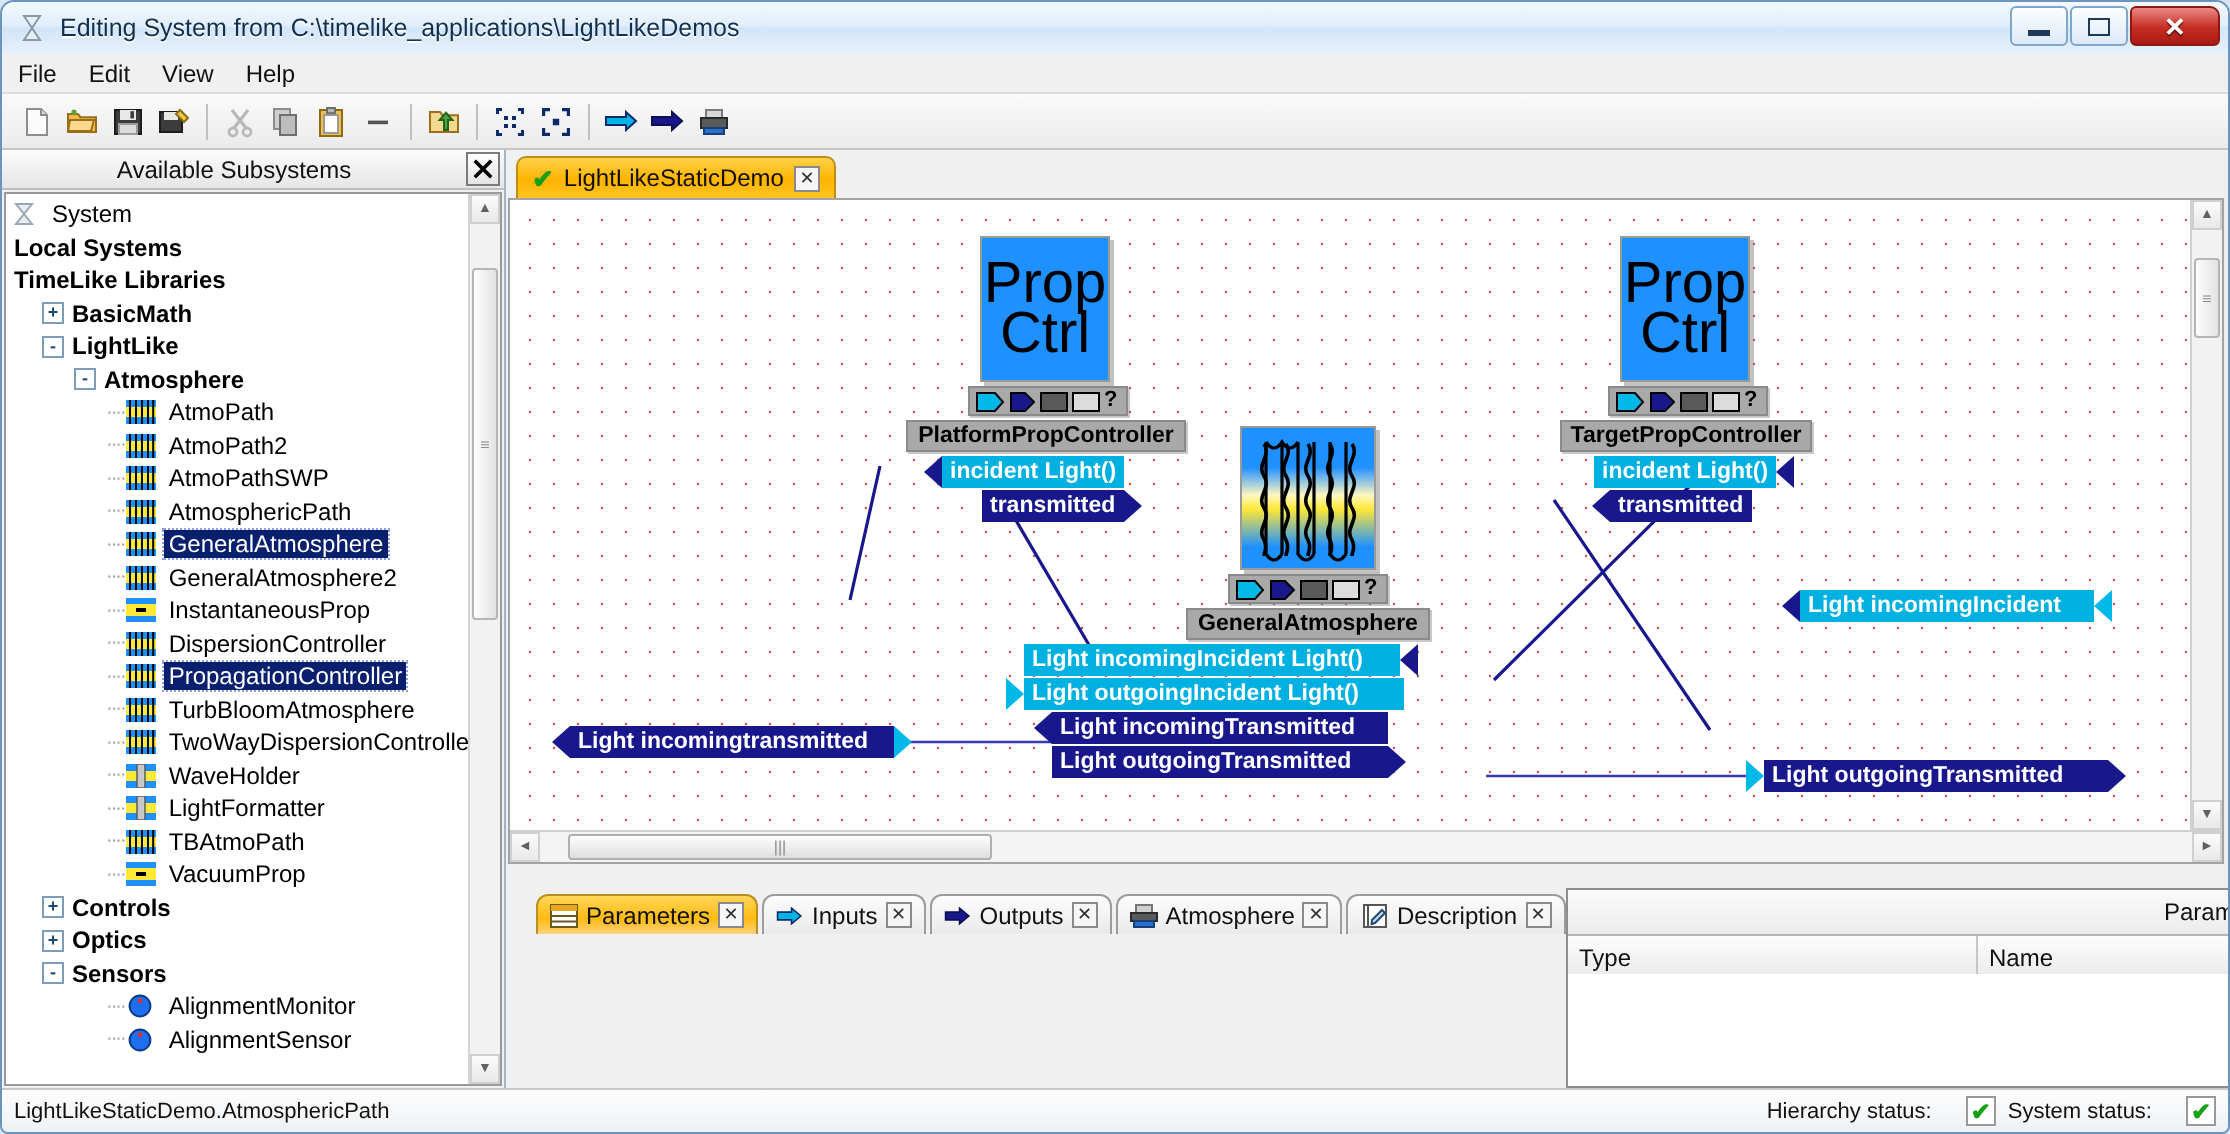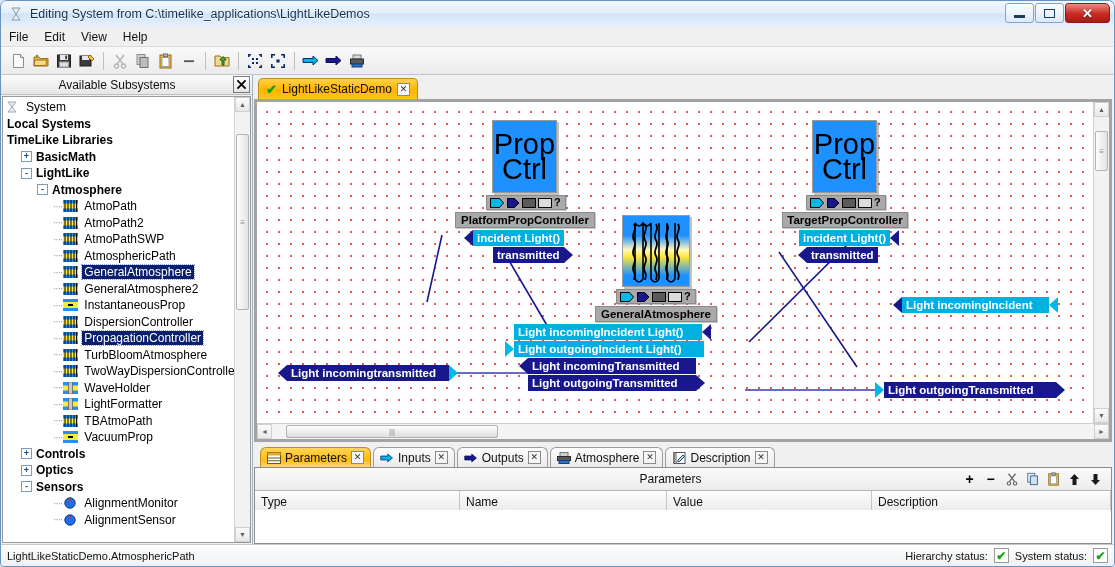--- a/index.html
+++ b/index.html
@@ -158,21 +158,21 @@
   .ctab .check { color:#18a018; font-size:13px; font-weight:bold; }
   .tab-x {
     width:13px; height:13px; border:1px solid #8a8a8a; background:#f6f6f6;
     display:flex; align-items:center; justify-content:center;
     font-size:9px; line-height:1; color:#333;
   }
 
   
   #canvas-frame {
     flex:1 1 auto; min-height:0; display:flex; flex-direction:column;
-    border:3px solid #a3a3a3; background:#fff; margin-bottom:2px;
+    border:1px solid #a3a3a3; background:#fff; margin-bottom:12px;
   }
   #canvas-inner { flex:1 1 auto; display:flex; min-height:0; }
   #canvas {
     flex:1 1 auto; position:relative; overflow:hidden;
     background-color:#ffffff;
     background-image:radial-gradient(circle, #e04a4a 0.7px, transparent 0.8px);
     background-size:12px 12px;
     background-position:4px 4px;
   }
   #canvas svg.wires { position:absolute; left:0; top:0; width:100%; height:100%; pointer-events:none; }
@@ -232,21 +232,21 @@
   }
   .hsb-track { flex:1; height:15px; position:relative; background:#f4f4f4; }
   .hsb-thumb {
     position:absolute; top:1px; height:13px;
     background:linear-gradient(#fefefe,#dedede);
     border:1px solid #b0b0b0; border-radius:2px;
     display:flex; align-items:center; justify-content:center;
   }
 
   
-  #bottom-panel { flex:0 0 100px; display:flex; flex-direction:column; }
+  #bottom-panel { flex:0 0 100px; display:flex; flex-direction:row;margin-left:8px; }
   #btabs {
     height:23px; flex:0 0 23px; display:flex; align-items:flex-end; gap:2px;
     padding-left:6px;
   }
   .btab {
     height:20px; display:flex; align-items:center; gap:4px; padding:0 6px;
     border:1px solid #9b9b9b; border-bottom:none; border-radius:6px 6px 0 0;
     background:linear-gradient(#fdfdfd,#eaeaea);
     font-size:12px; color:#111;
   }
@@ -275,21 +275,21 @@
   #table-body { flex:1 1 auto; background:#fff; }
 
   
   #statusbar {
     height:22px; flex:0 0 22px; display:flex; align-items:center;
     background:linear-gradient(#fdfdfd,#eef1f4);
     border-top:1px solid #c8c8c8;
     padding:0 6px; font-size:11px; color:#111; gap:6px;
   }
   #status-text { flex:1; white-space:nowrap; }
-  .stat-grp { display:flex; align-items:center; gap:6px; }
+  .stat-grp { display:flex; align-items:center; gap:17px; }
   .stat-check {
     width:15px; height:15px; border:1px solid #9a9a9a; background:#fff;
     display:flex; align-items:center; justify-content:center;
     color:#18a018; font-size:12px; font-weight:bold; line-height:1;
   }
 </style>
 </head>
 <body>
 
 <div id="app-window">

